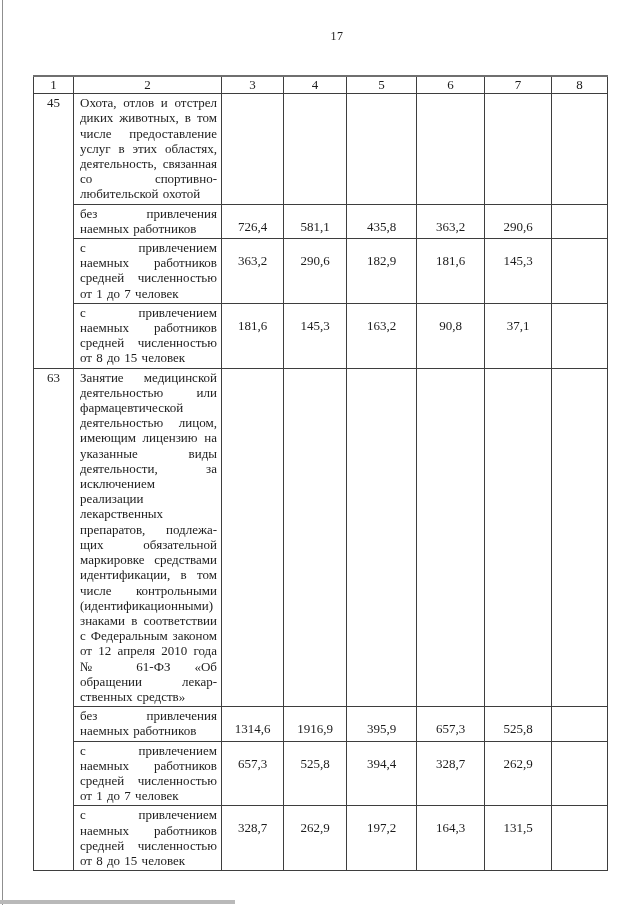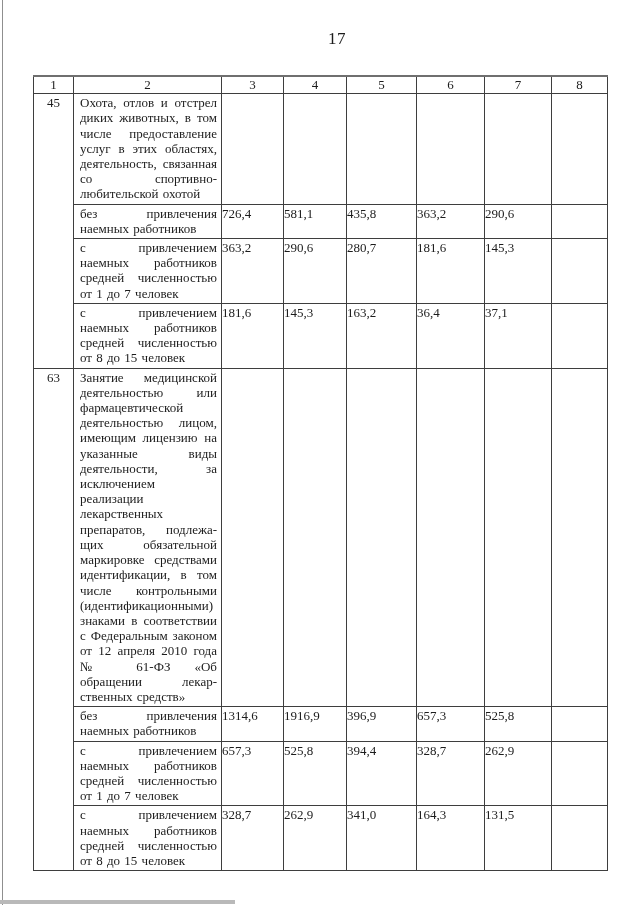--- a/index.html
+++ b/index.html
@@ -27,21 +27,21 @@
     left: 0; top: 900px;
     width: 235px; height: 4px;
     background: #b9b9b9;
   }
   .page-number {
     position: absolute;
     top: 29px;
     left: 34px;
     width: 606px;
     text-align: center;
-    font-size: 17px;
+    font-size: 12px;
     letter-spacing: 0.5px;
   }
   table.doc-table {
     position: absolute;
     left: 33px;
     top: 75px;
     border-collapse: collapse;
     table-layout: fixed;
     border-top: 2px solid #6f6f6f;
   }
@@ -69,22 +69,22 @@
     padding-top: 1px;
   }
   td.cell-desc, td.cell-label {
     text-align: justify;
     text-align-last: left;
     -moz-text-align-last: left;
     padding: 1px 4px 2px 6px;
     word-spacing: 1px;
   }
   td.cell-value {
-    text-align: left;
-    padding-top: 1px;
+    text-align: center;
+    padding-top: 14px;
   }
   
   tr.rh-105 > td { height: 105px; }
   tr.rh-31  > td { height: 31px; }
   tr.rh-61  > td { height: 61px; }
   tr.rh-338 > td { height: 338px; }
   tr.rh-63  > td { height: 63px; }
   tr.rh-62  > td { height: 62px; }
 </style>
 </head>
@@ -136,66 +136,66 @@
       <td class="cell-value">581,1</td>
       <td class="cell-value">435,8</td>
       <td class="cell-value">363,2</td>
       <td class="cell-value">290,6</td>
       <td class="cell-value"></td>
     </tr>
     <tr class="rh-61">
       <td class="cell-label">с привлечением наемных работников средней численностью от 1 до 7 человек</td>
       <td class="cell-value">363,2</td>
       <td class="cell-value">290,6</td>
-      <td class="cell-value">280,7</td>
+      <td class="cell-value">182,9</td>
       <td class="cell-value">181,6</td>
       <td class="cell-value">145,3</td>
       <td class="cell-value"></td>
     </tr>
     <tr class="rh-61">
       <td class="cell-label">с привлечением наемных работников средней численностью от 8 до 15 человек</td>
       <td class="cell-value">181,6</td>
       <td class="cell-value">145,3</td>
       <td class="cell-value">163,2</td>
-      <td class="cell-value">36,4</td>
+      <td class="cell-value">90,8</td>
       <td class="cell-value">37,1</td>
       <td class="cell-value"></td>
     </tr>
 
     <tr class="rh-338">
       <td class="cell-rowno" rowspan="4">63</td>
       <td class="cell-desc">Занятие медицинской деятельностью или фармацевтической деятельностью лицом, имеющим лицензию на указанные виды деятельности, за исключением реализации лекарственных препаратов, подлежа­щих обязательной маркировке средствами идентификации, в том числе контрольными (идентификационными) знаками в соответствии с Федеральным законом от 12 апреля 2010 года № 61-ФЗ «Об обращении лекар­ственных средств»</td>
       <td class="cell-value"></td>
       <td class="cell-value"></td>
       <td class="cell-value"></td>
       <td class="cell-value"></td>
       <td class="cell-value"></td>
       <td class="cell-value"></td>
     </tr>
     <tr class="rh-31">
       <td class="cell-label">без привлечения наемных работников</td>
       <td class="cell-value">1314,6</td>
       <td class="cell-value">1916,9</td>
-      <td class="cell-value">396,9</td>
+      <td class="cell-value">395,9</td>
       <td class="cell-value">657,3</td>
       <td class="cell-value">525,8</td>
       <td class="cell-value"></td>
     </tr>
     <tr class="rh-63">
       <td class="cell-label">с привлечением наемных работников средней численностью от 1 до 7 человек</td>
       <td class="cell-value">657,3</td>
       <td class="cell-value">525,8</td>
       <td class="cell-value">394,4</td>
       <td class="cell-value">328,7</td>
       <td class="cell-value">262,9</td>
       <td class="cell-value"></td>
     </tr>
     <tr class="rh-62">
       <td class="cell-label">с привлечением наемных работников средней численностью от 8 до 15 человек</td>
       <td class="cell-value">328,7</td>
       <td class="cell-value">262,9</td>
-      <td class="cell-value">341,0</td>
+      <td class="cell-value">197,2</td>
       <td class="cell-value">164,3</td>
       <td class="cell-value">131,5</td>
       <td class="cell-value"></td>
     </tr>
   </tbody>
 </table>
 
 </body></html>

